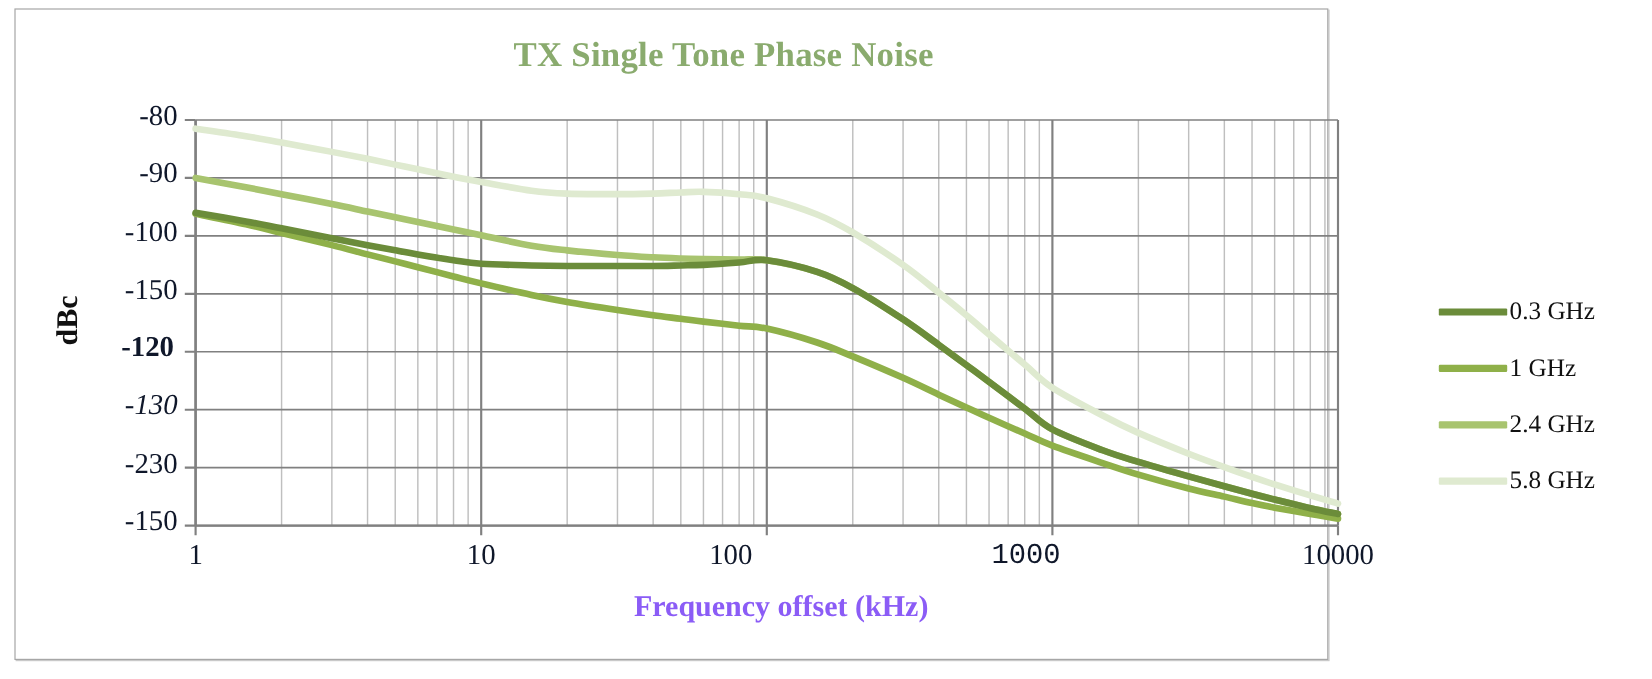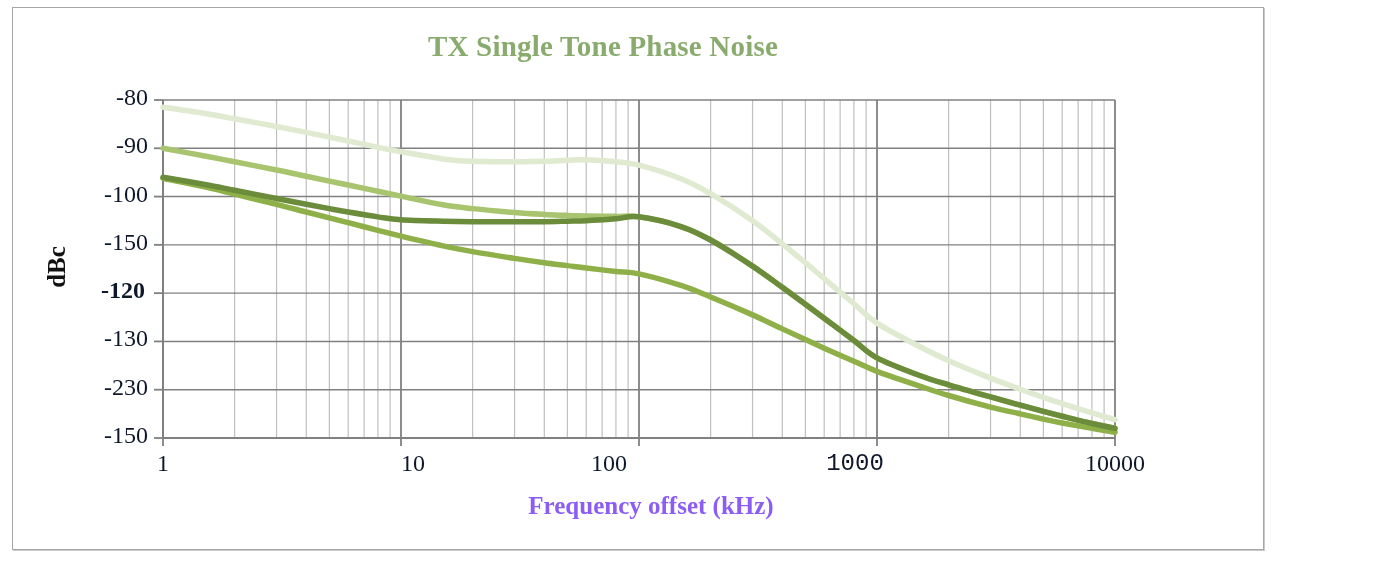--- a/index.html
+++ b/index.html
@@ -10,21 +10,21 @@
   body {
     width: 1377px;
     height: 566px;
     font-family: "Liberation Serif", "DejaVu Serif", serif;
     overflow: hidden;
   }
   #figure-frame {
     position: absolute;
     left: 12px;
     top: 7px;
-    width: 1252px;
+    width: 1095px;
     height: 543px;
     background: #ffffff;
     border: 1px solid #a6a6a6;
     box-sizing: border-box;
     box-shadow: 1px 1px 0 0 #c9c9c9;
   }
   #chart-title {
     position: absolute;
     left: 0;
     top: 22px;
@@ -187,26 +187,44 @@
 
   <div id="y-axis-title">dBc</div>
   <div id="x-axis-title">Frequency offset (kHz)</div>
 
   <div id="ytick-labels">
       <div class="axis-tick-label ytick" style="left: 45px; top: 76px;">-80</div>
       <div class="axis-tick-label ytick" style="left: 45px; top: 124.286px;">-90</div>
       <div class="axis-tick-label ytick" style="left: 45px; top: 172.571px;">-100</div>
       <div class="axis-tick-label ytick" style="left: 45px; top: 220.857px;">-150</div>
       <div class="axis-tick-label ytick" style="left: 42px; top: 269.143px; font-weight: bold;">-120</div>
-      <div class="axis-tick-label ytick" style="left: 45px; top: 317.429px;">-130</div>
+      <div class="axis-tick-label ytick" style="left: 45px; top: 317.429px; font-style: italic;">-130</div>
       <div class="axis-tick-label ytick" style="left: 45px; top: 365.714px;">-230</div>
       <div class="axis-tick-label ytick" style="left: 45px; top: 414px;">-150</div>
     </div>
   <div id="xtick-labels">
       <div class="axis-tick-label xtick" style="left: 90px; top: 442px;">1</div>
-      <div class="axis-tick-label xtick" style="left: 340px; top: 442px;">10</div>
+      <div class="axis-tick-label xtick" style="left: 328px; top: 442px;">10</div>
       <div class="axis-tick-label xtick" style="left: 536px; top: 442px; text-align: center;">100</div>
       <div class="axis-tick-label xtick" style="left: 782px; top: 442px; font-family: Liberation Mono, monospace;">1000</div>
       <div class="axis-tick-label xtick" style="left: 1042px; top: 442px;">10000</div>
     </div>
 
+  <div id="legend">
+      <div class="legend-row">
+        <span class="legend-swatch" style="background: rgb(107, 140, 58);"></span>
+        <span class="legend-label">0.3 GHz</span>
+      </div>
+      <div class="legend-row">
+        <span class="legend-swatch" style="background: rgb(143, 176, 73);"></span>
+        <span class="legend-label">1 GHz</span>
+      </div>
+      <div class="legend-row">
+        <span class="legend-swatch" style="background: rgb(168, 196, 111);"></span>
+        <span class="legend-label">2.4 GHz</span>
+      </div>
+      <div class="legend-row">
+        <span class="legend-swatch" style="background: rgb(223, 234, 208);"></span>
+        <span class="legend-label">5.8 GHz</span>
+      </div>
+    </div>
 
 </div>
 
 </body></html>

